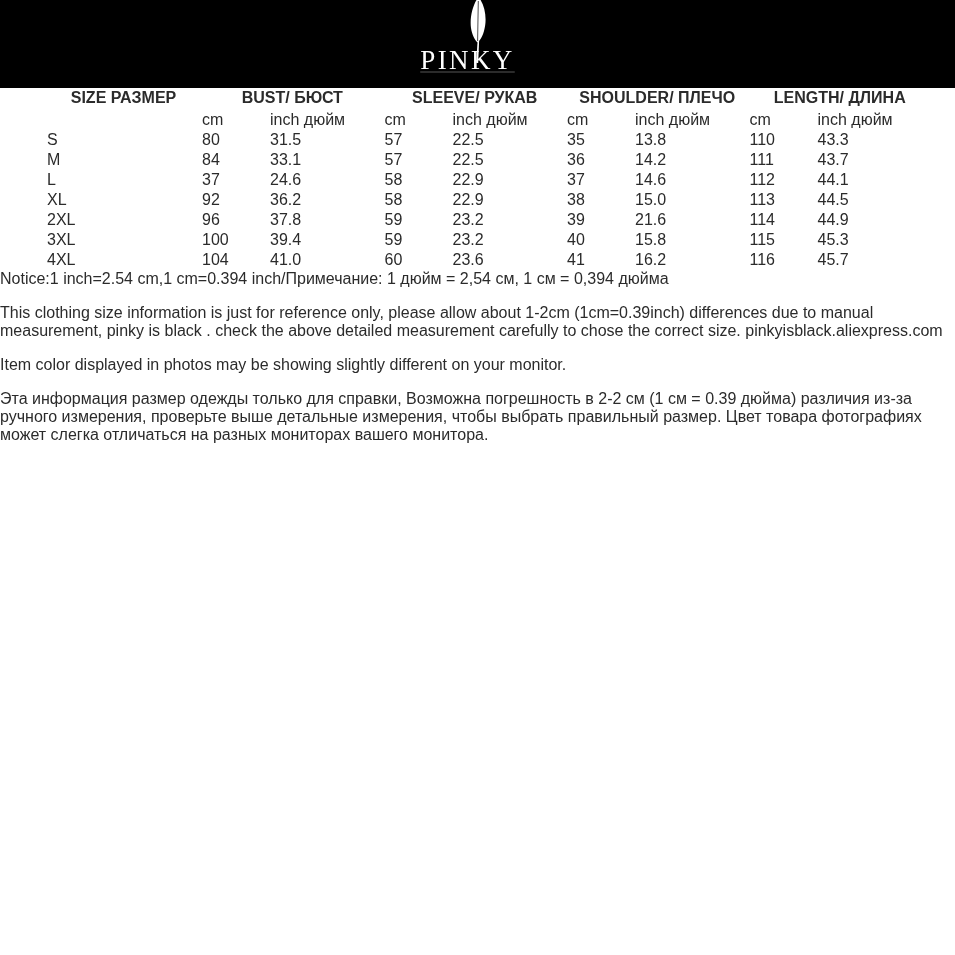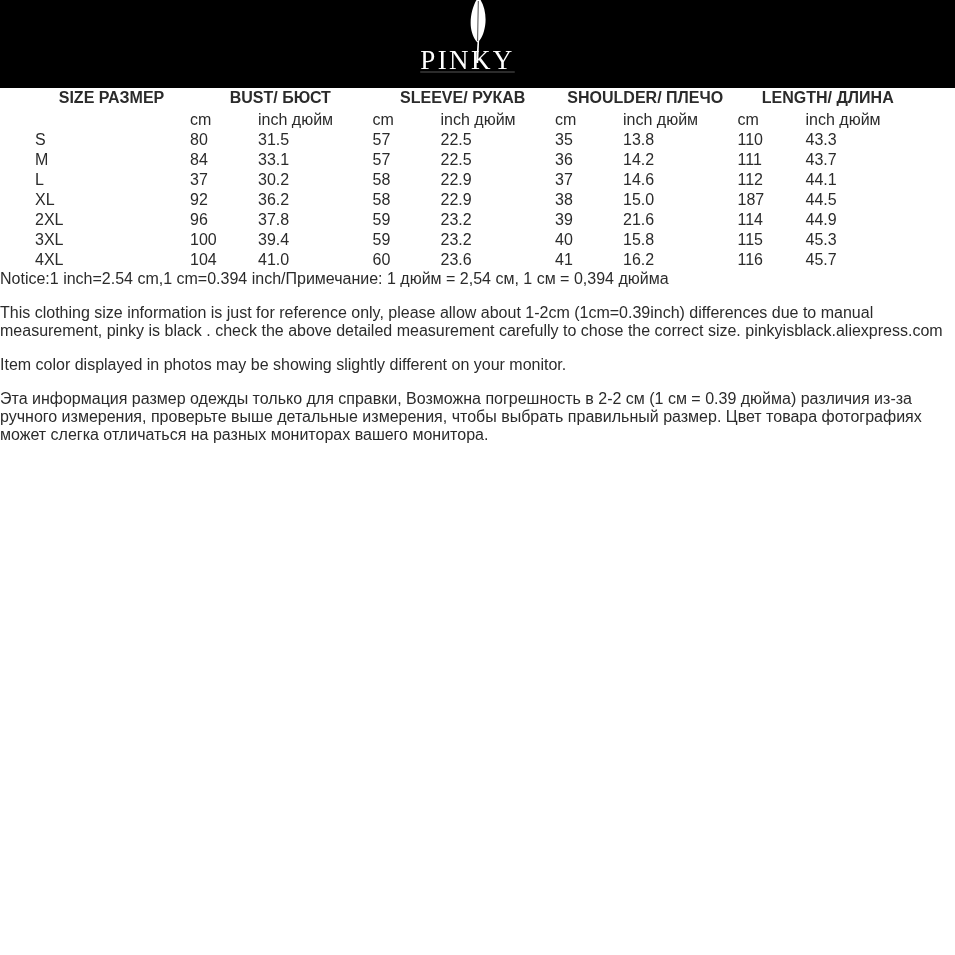--- a/index.html
+++ b/index.html
@@ -54,21 +54,21 @@
     position: absolute;
     left: 50%;
     transform: translateX(-50%);
     top: -36px;
     width: 34px;
     height: 70px;
   }
 
   
   .table-zone {
-    padding: 0 34px;
+    padding: 0 46px;
   }
   .size-table {
     width: 885px;
     border-collapse: collapse;
     table-layout: fixed;
   }
   .size-table col.c-size   { width: 155px; }
   .size-table col.c-cm     { width: 68px;  }
   .size-table col.c-in     { width": 114px; width: 114px; }
 
@@ -291,37 +291,37 @@
             <td class="d-cm">57</td>
             <td class="d-in">22.5</td>
             <td class="d-cm">36</td>
             <td class="d-in">14.2</td>
             <td class="d-cm">111</td>
             <td class="d-in">43.7</td>
           </tr>
           <tr class="data-row">
             <td class="d-size">L</td>
             <td class="d-cm">37</td>
-            <td class="d-in">30.2</td>
+            <td class="d-in">24.6</td>
             <td class="d-cm">58</td>
             <td class="d-in">22.9</td>
             <td class="d-cm">37</td>
             <td class="d-in">14.6</td>
             <td class="d-cm">112</td>
             <td class="d-in">44.1</td>
           </tr>
           <tr class="data-row">
             <td class="d-size">XL</td>
             <td class="d-cm">92</td>
             <td class="d-in">36.2</td>
             <td class="d-cm">58</td>
             <td class="d-in">22.9</td>
             <td class="d-cm">38</td>
             <td class="d-in">15.0</td>
-            <td class="d-cm">187</td>
+            <td class="d-cm">113</td>
             <td class="d-in">44.5</td>
           </tr>
           <tr class="data-row">
             <td class="d-size">2XL</td>
             <td class="d-cm">96</td>
             <td class="d-in">37.8</td>
             <td class="d-cm">59</td>
             <td class="d-in">23.2</td>
             <td class="d-cm">39</td>
             <td class="d-in">21.6</td>

